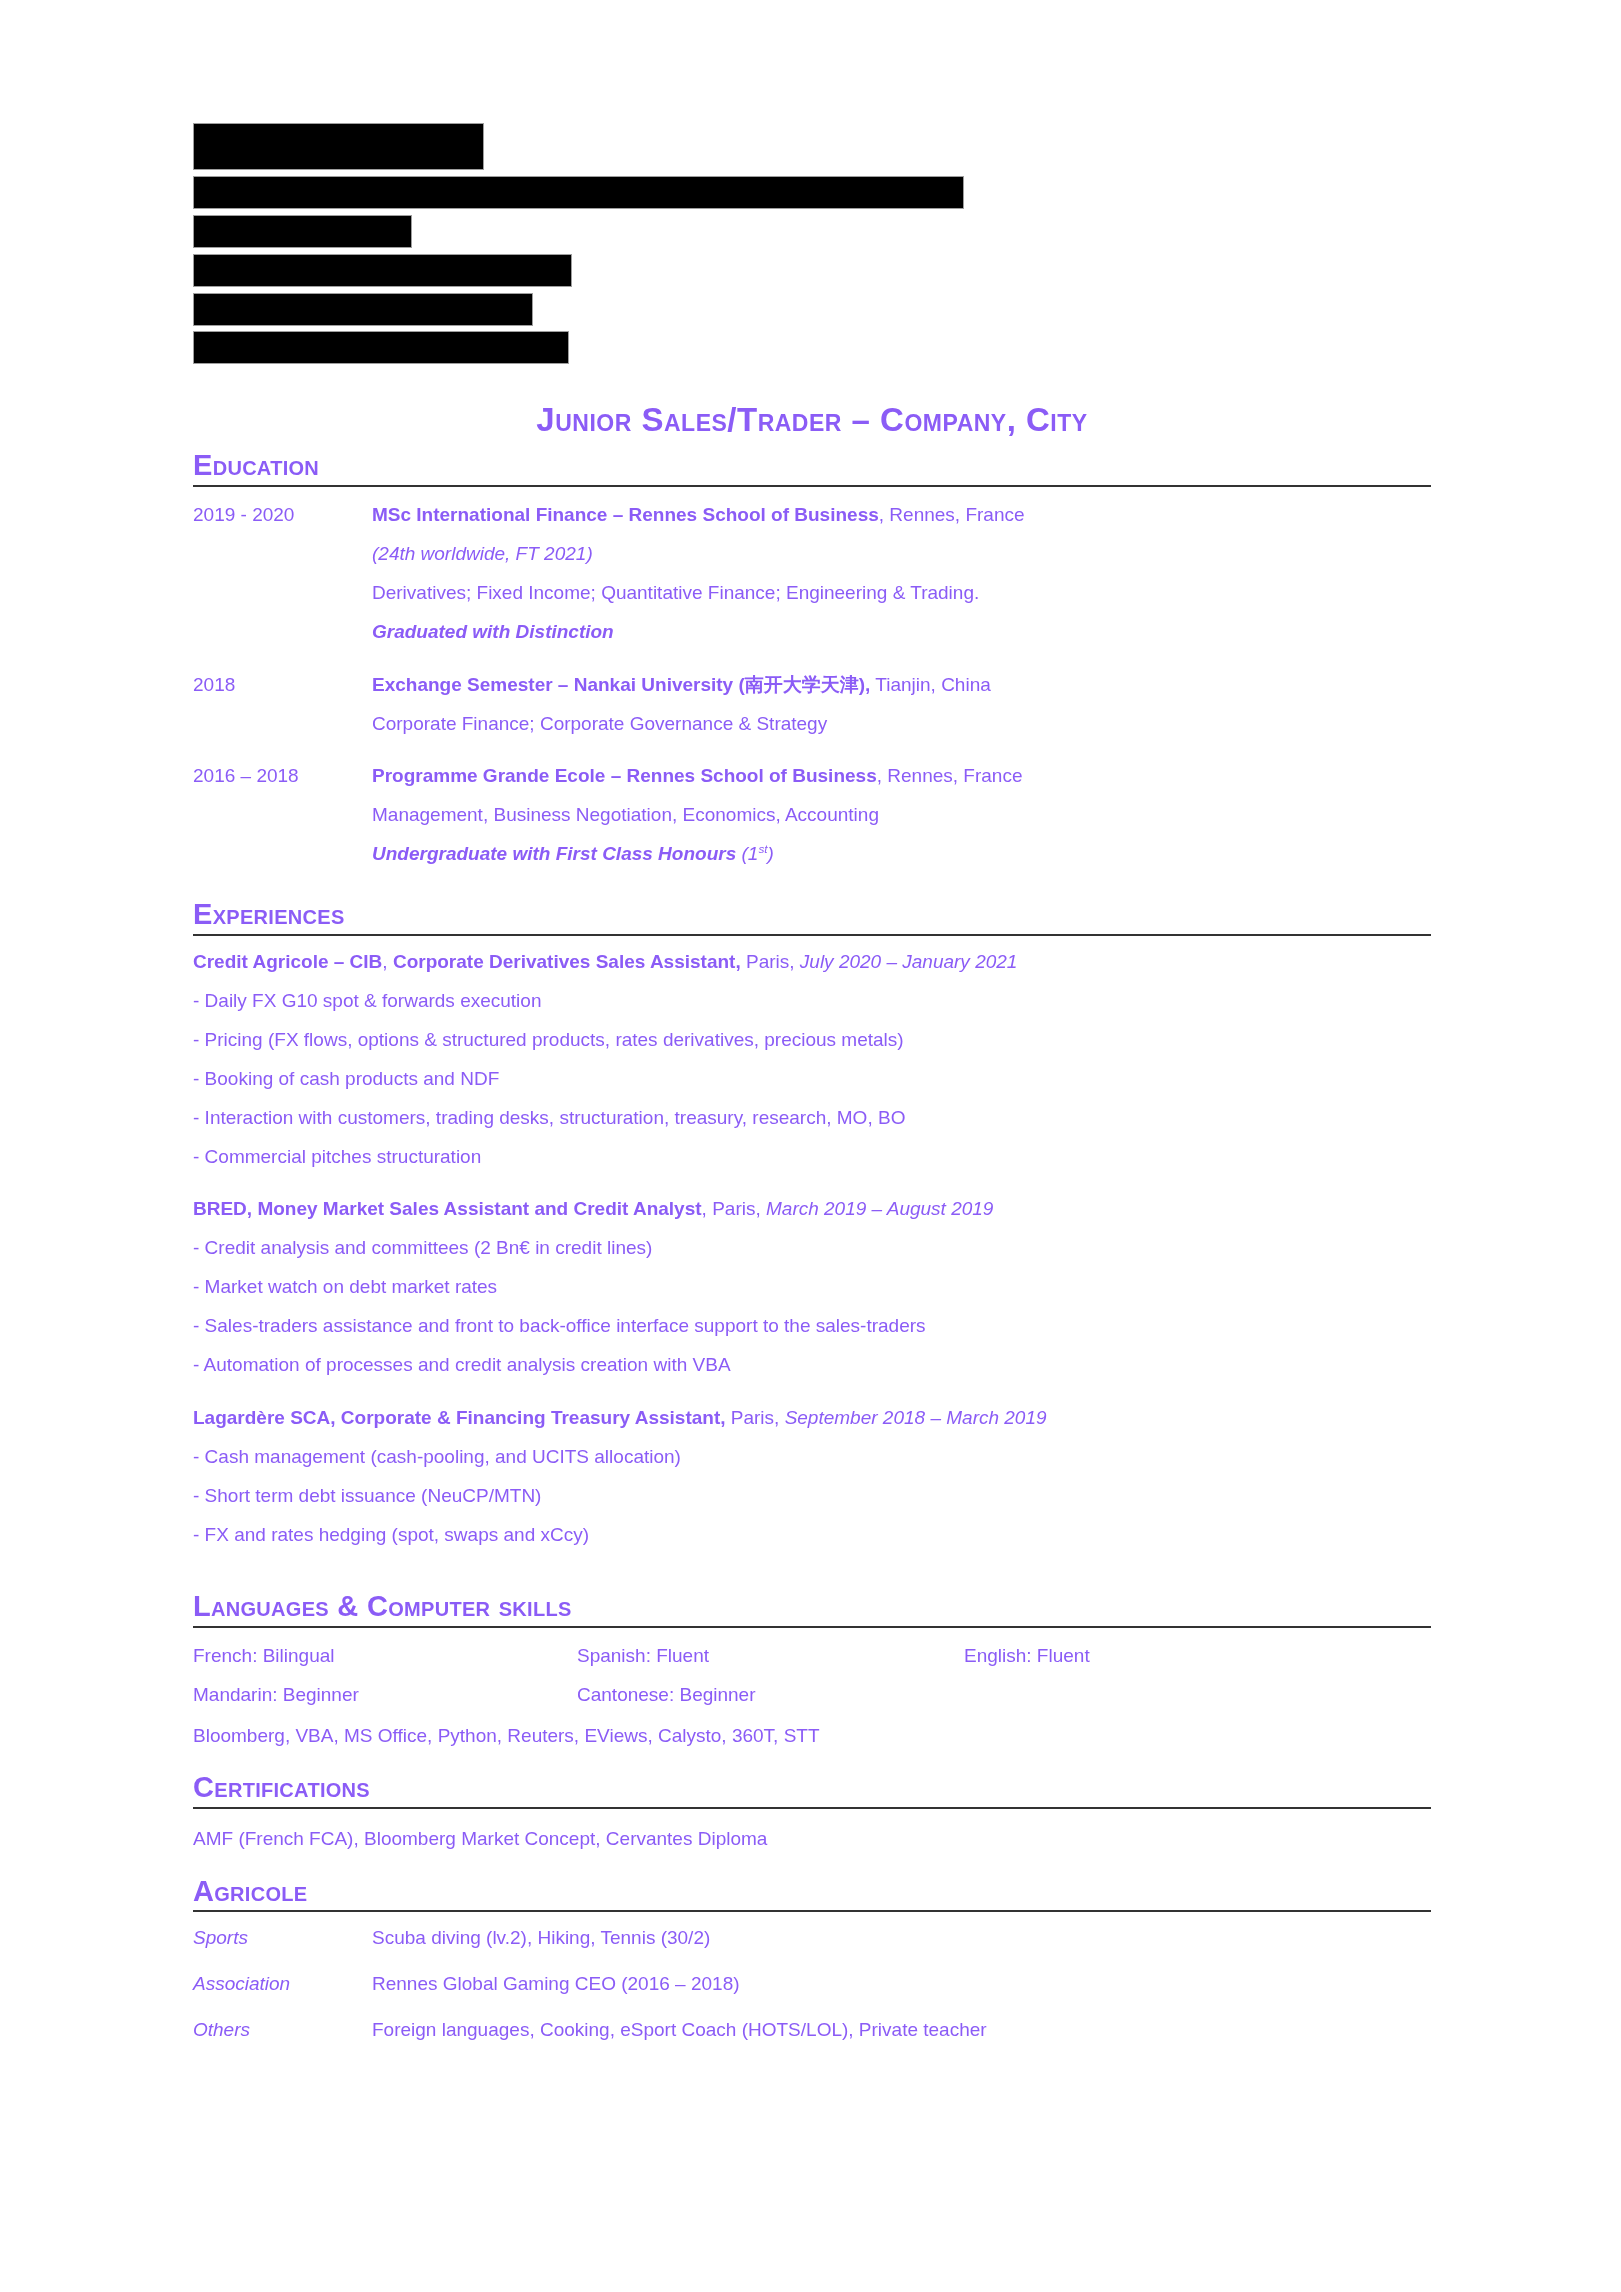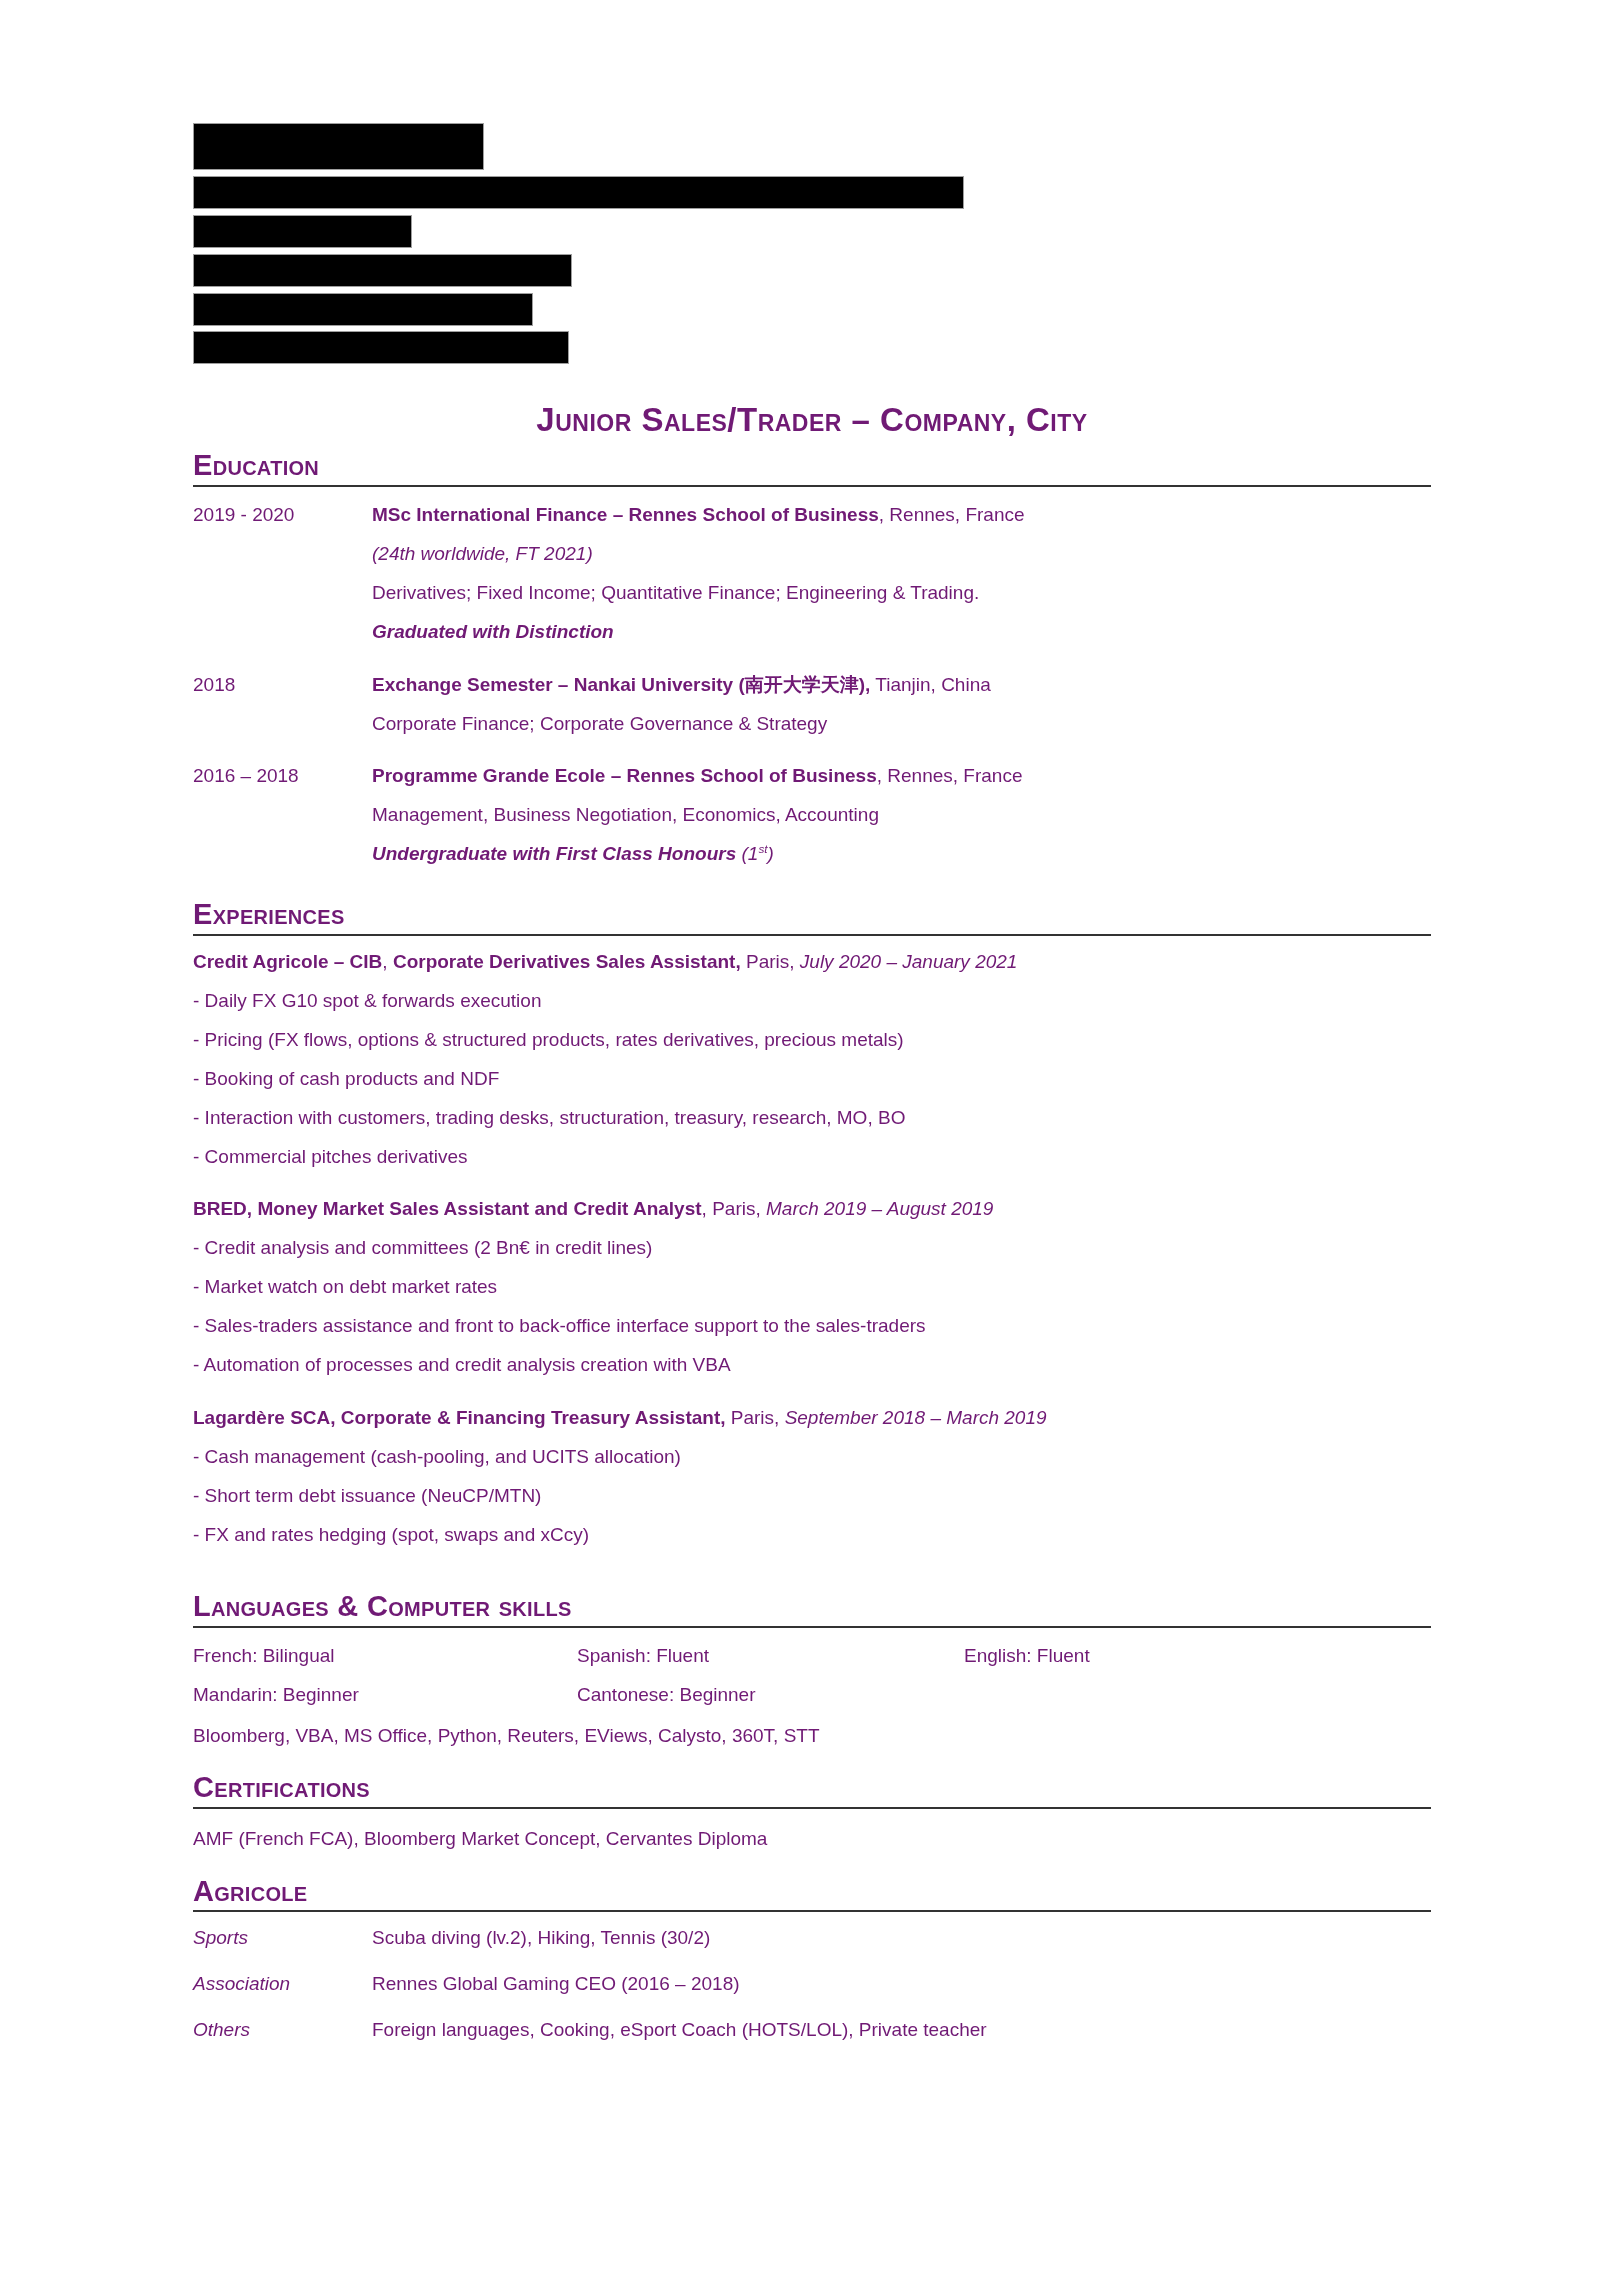--- a/index.html
+++ b/index.html
@@ -1,21 +1,21 @@
 <!DOCTYPE html>
 <html><head>
 <meta charset="utf-8">
 <style>
   html, body { margin:0; padding:0; background:#ffffff; }
   .page {
     width:1621px; height:2293px;
     box-sizing:border-box;
     position:relative;
     background:#ffffff;
-    color:#701a75;
+    color:#8b5cf6;
     font-family:"Liberation Sans", sans-serif;
     padding:123px 190px 0 193px;
     overflow:hidden;
   }
   
   .redactions { display:flex; flex-direction:column; gap:5.9px; }
   .bar { background:#000000; border:1px solid #9e9e9e; box-sizing:border-box; }
 
   
   .doc-title {
@@ -129,21 +129,21 @@
   <section class="sec-experiences">
     <h2 class="section-head">Experiences</h2>
     <div class="exp-jobs body-text">
 
       <div class="exp-job">
         <div class="line"><span class="seg-b">Credit Agricole – CIB</span><span class="seg-r">, </span><span class="seg-b">Corporate Derivatives Sales Assistant,</span><span class="seg-r"> Paris, </span><span class="seg-i">July 2020 – January 2021</span></div>
         <div class="line">- Daily FX G10 spot &amp; forwards execution</div>
         <div class="line">- Pricing (FX flows, options &amp; structured products, rates derivatives, precious metals)</div>
         <div class="line">- Booking of cash products and NDF</div>
         <div class="line">- Interaction with customers, trading desks, structuration, treasury, research, MO, BO</div>
-        <div class="line">- Commercial pitches derivatives</div>
+        <div class="line">- Commercial pitches structuration</div>
       </div>
 
       <div class="exp-job">
         <div class="line"><span class="seg-b">BRED, Money Market Sales Assistant and Credit Analyst</span><span class="seg-r">, Paris, </span><span class="seg-i">March 2019 – August 2019</span></div>
         <div class="line">- Credit analysis and committees (2 Bn€ in credit lines)</div>
         <div class="line">- Market watch on debt market rates</div>
         <div class="line">- Sales-traders assistance and front to back-office interface support to the sales-traders</div>
         <div class="line">- Automation of processes and credit analysis creation with VBA</div>
       </div>
 

